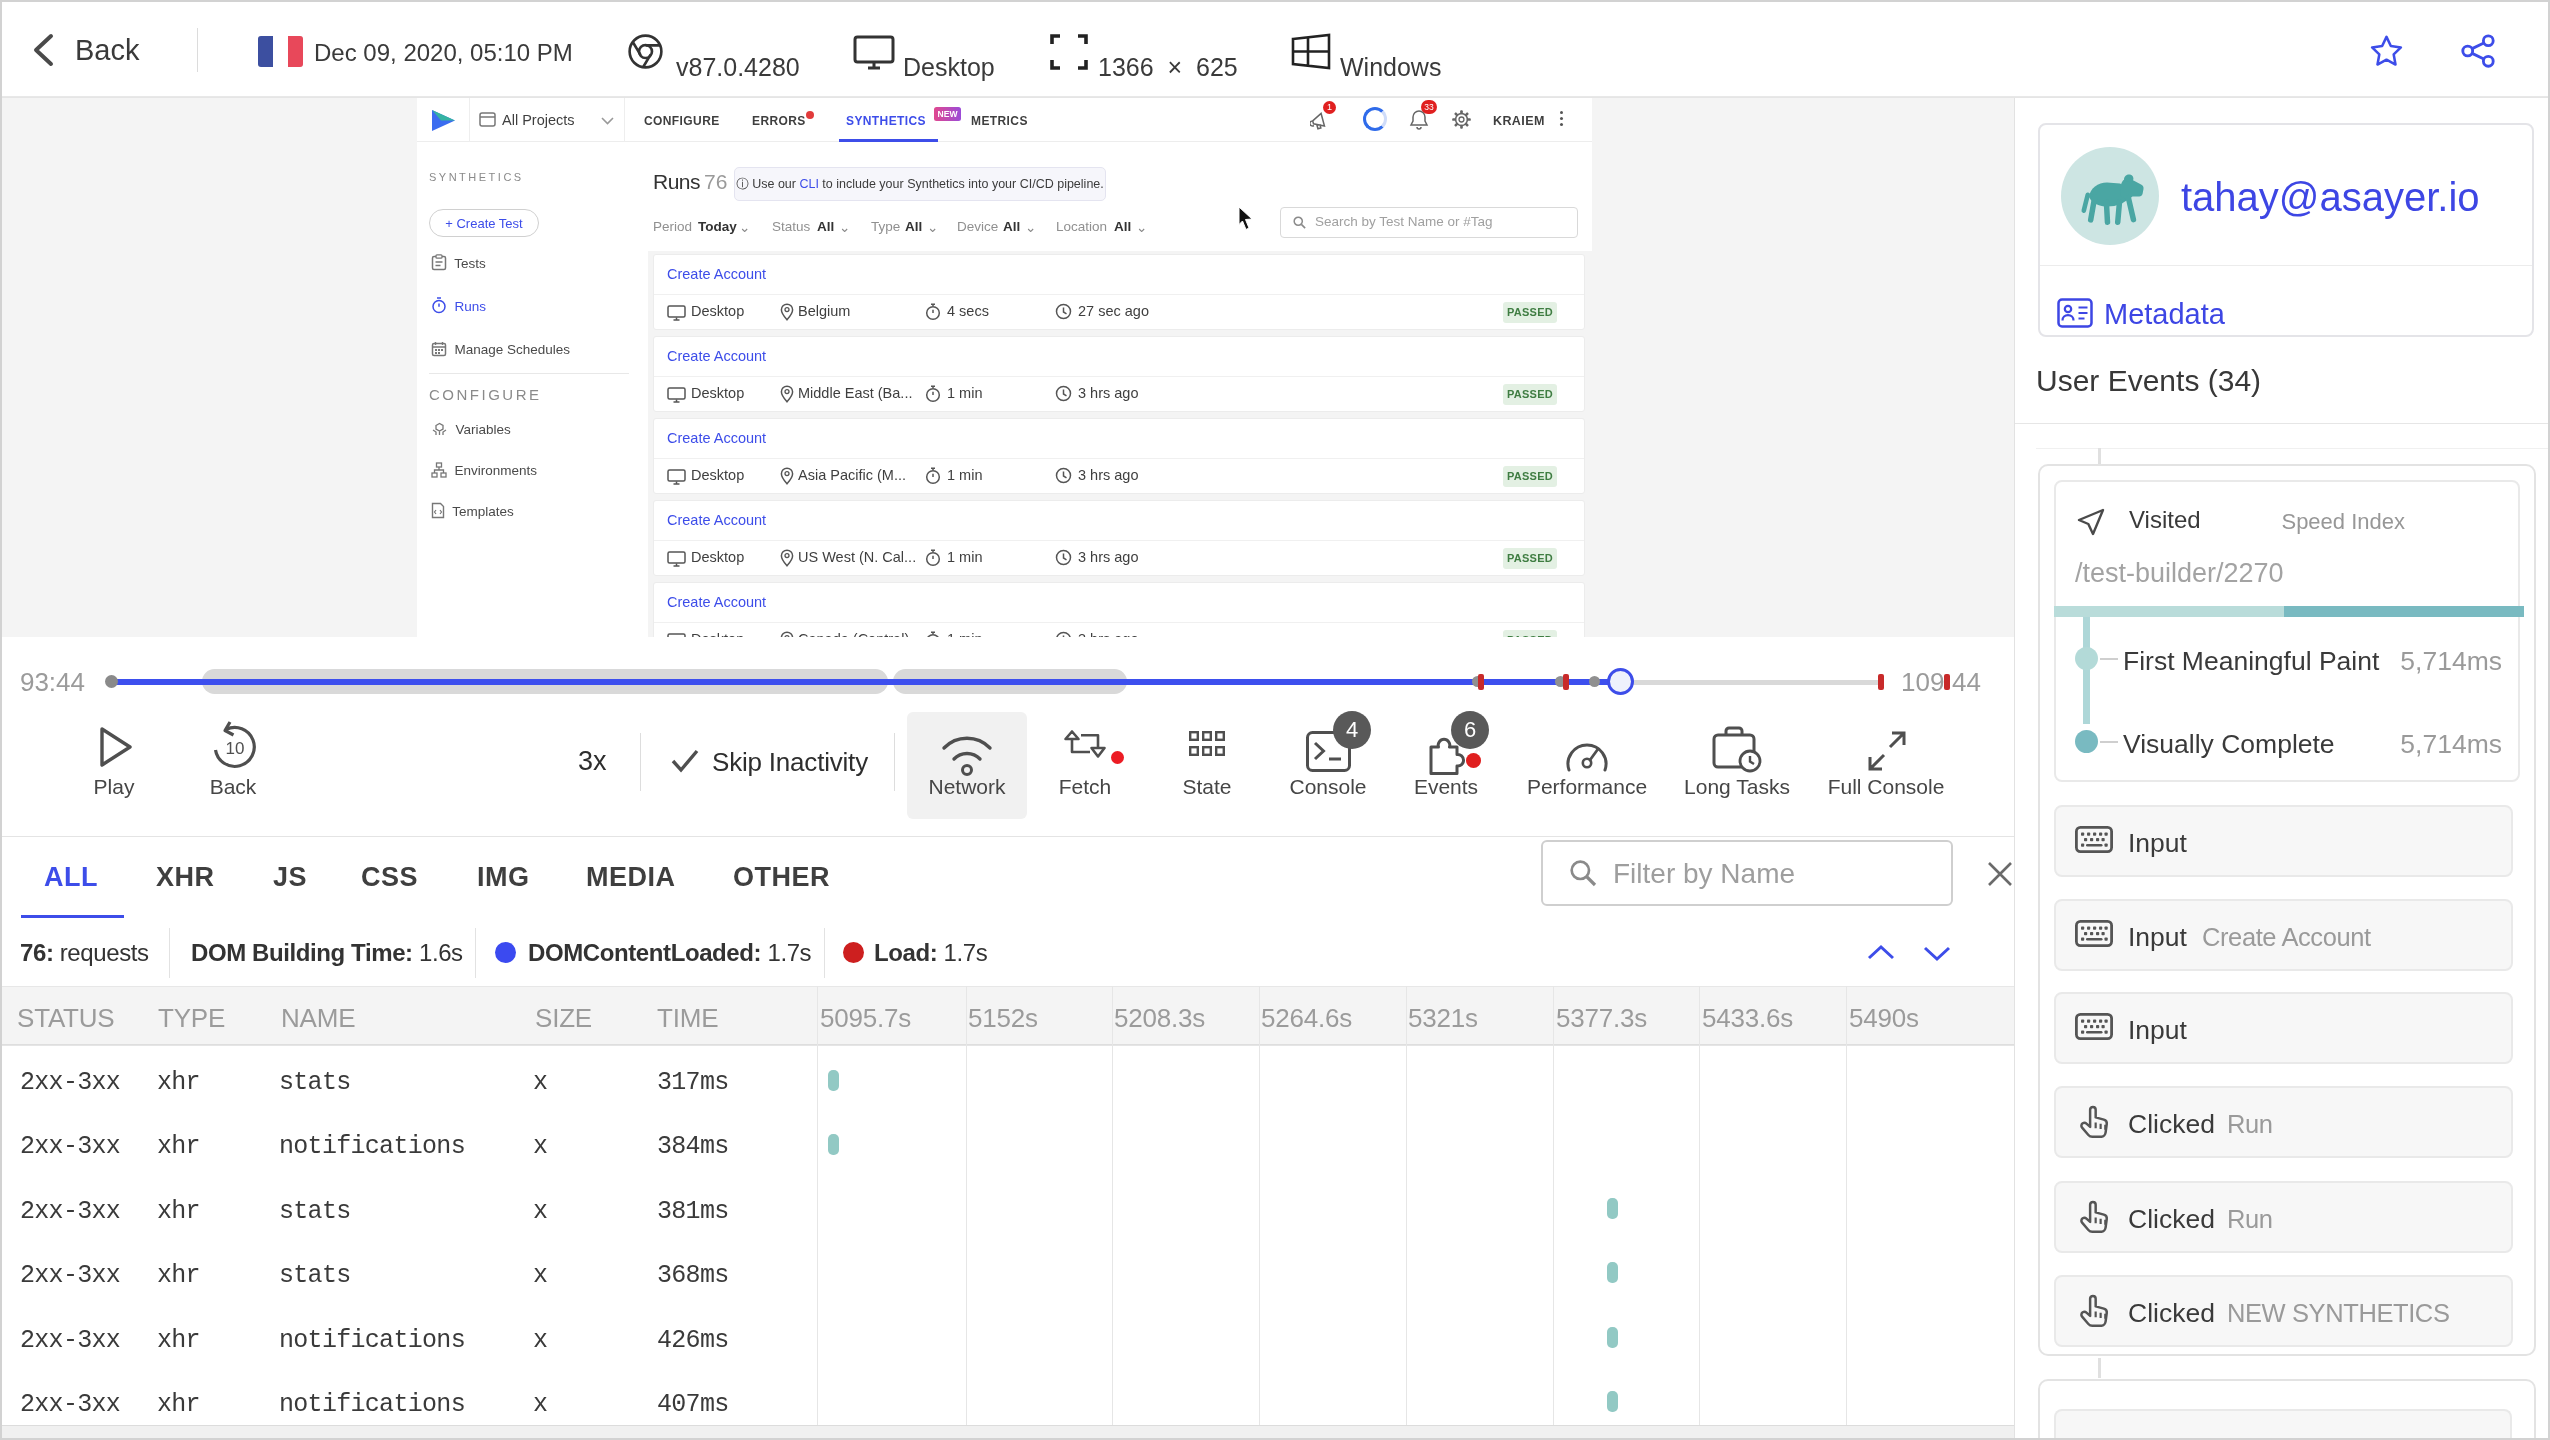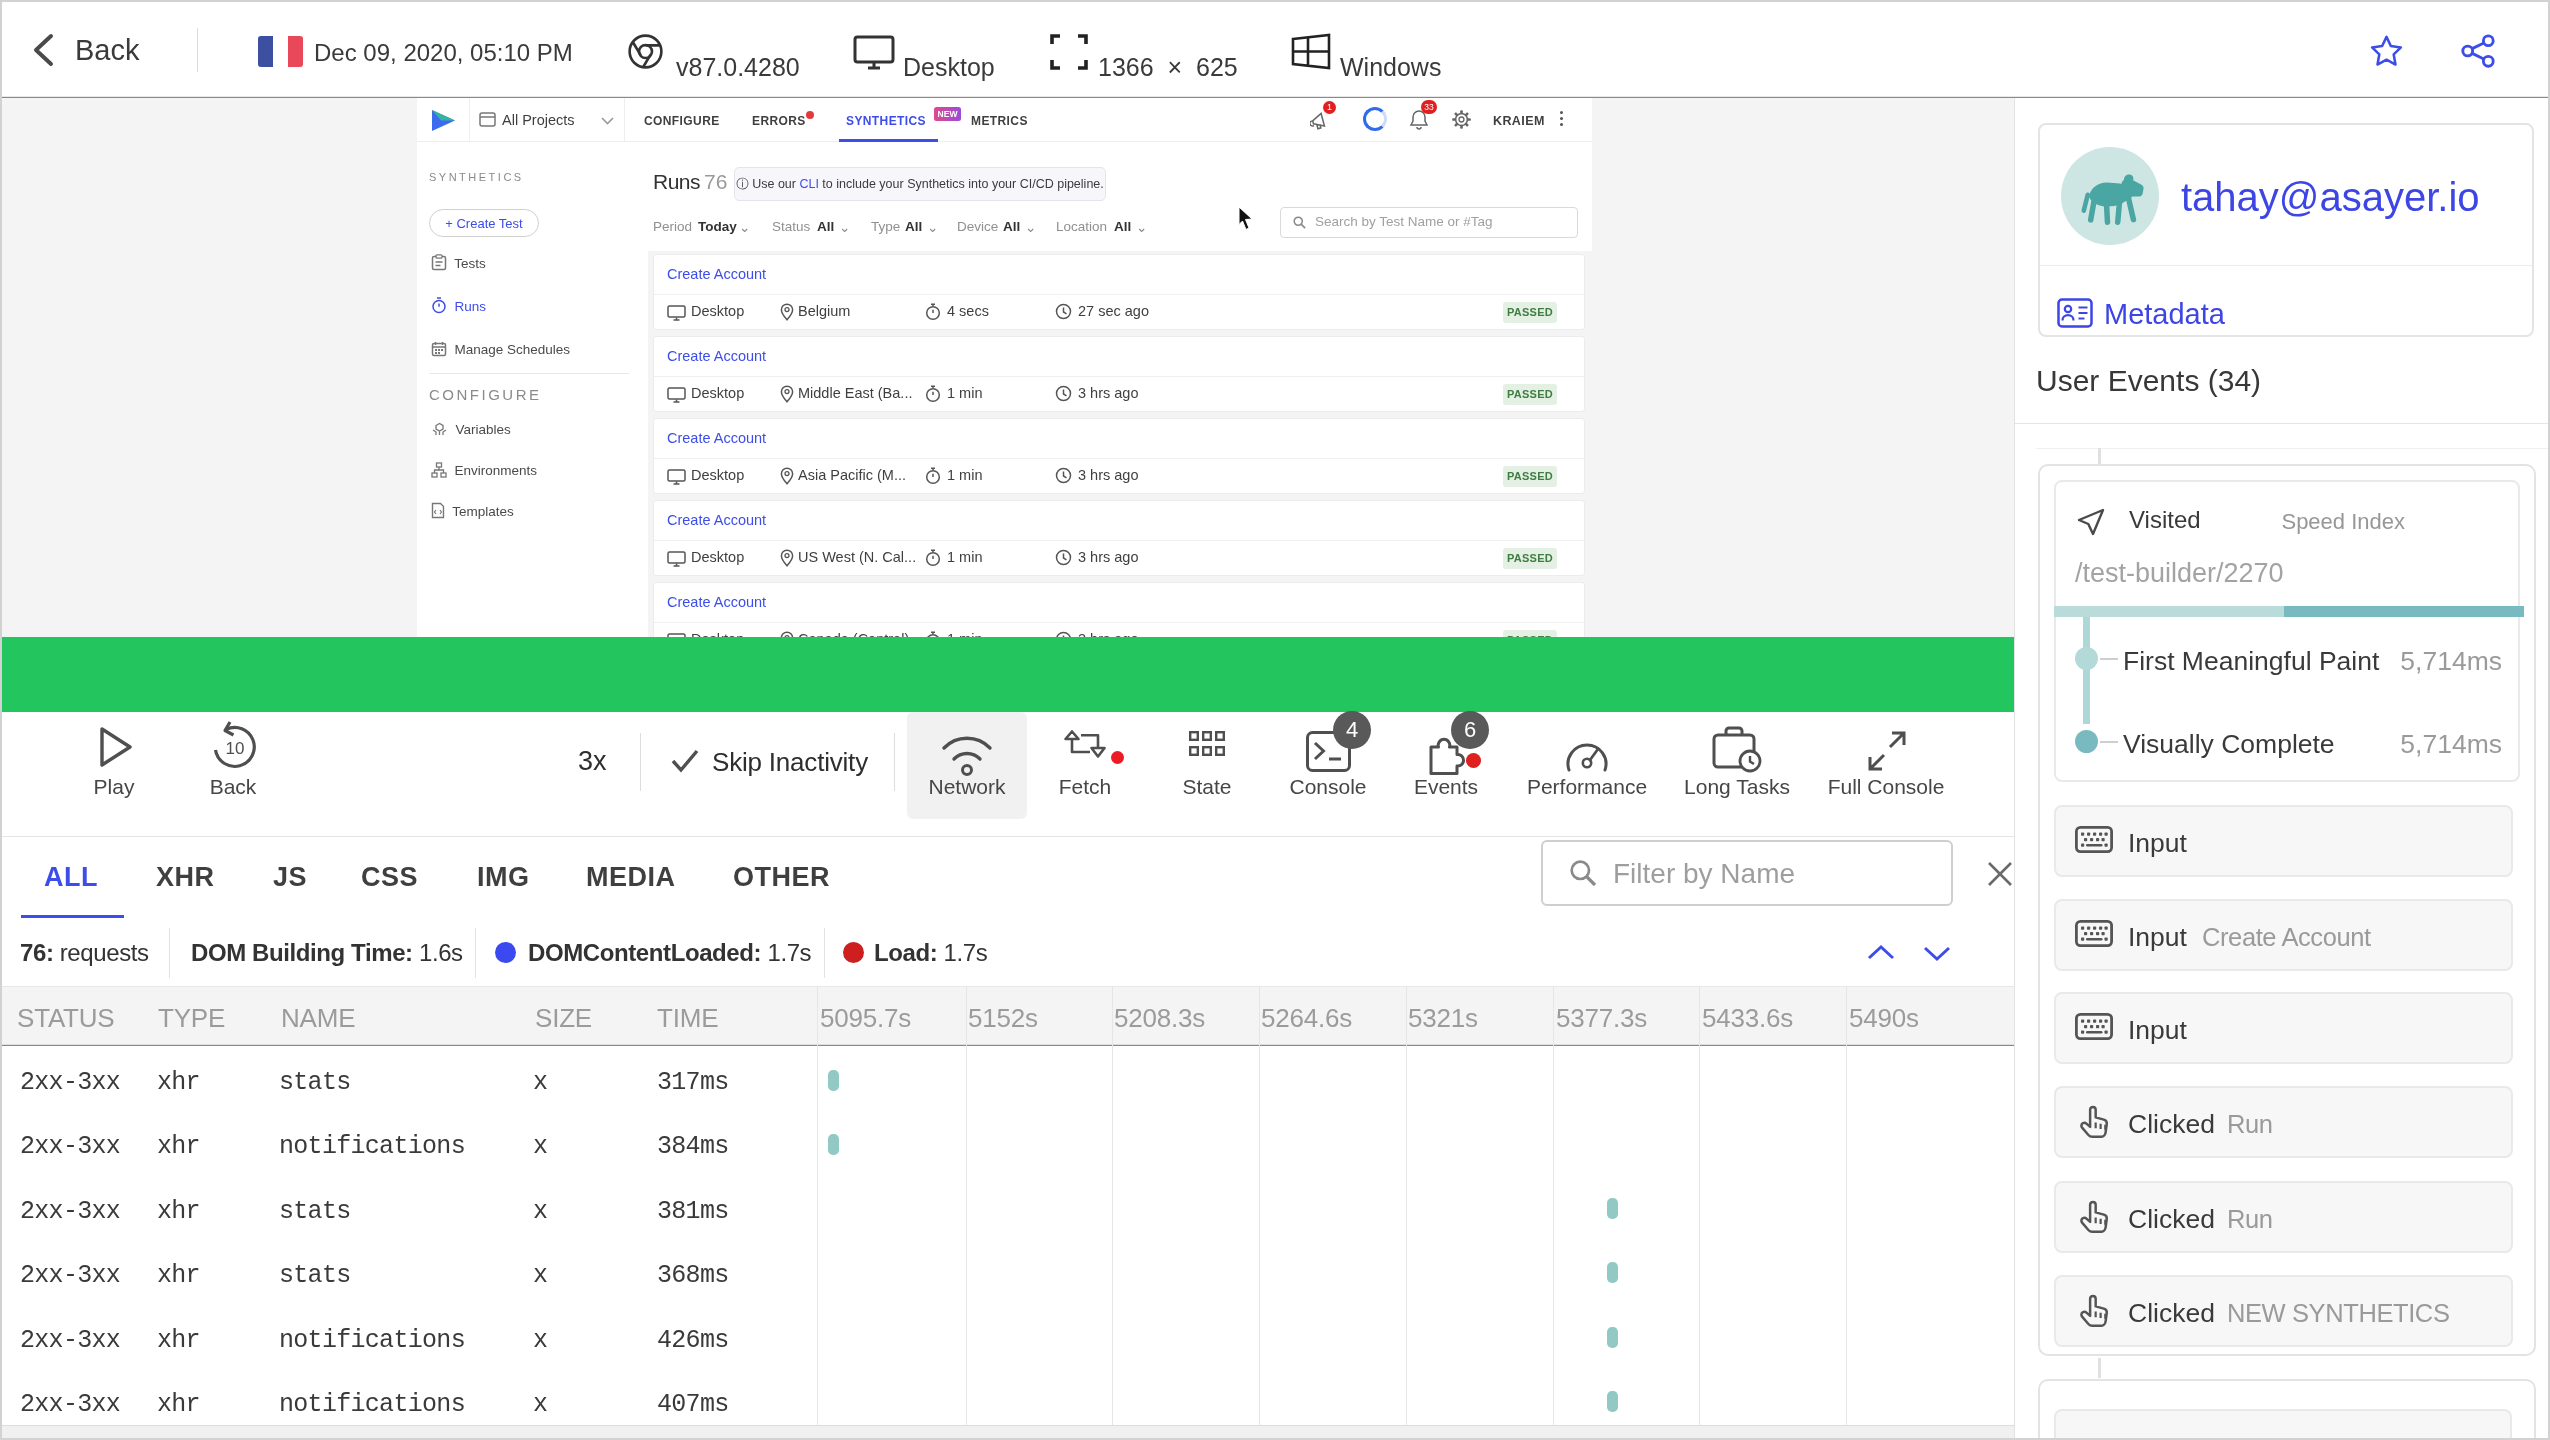--- a/index.html
+++ b/index.html
@@ -1,19 +1,19 @@
 <!DOCTYPE html>
 <html><head>
 <meta charset="utf-8">
 <style>
 * { margin:0; padding:0; box-sizing:border-box; }
 html,body { width:2550px; height:1440px; overflow:hidden; }
 body { font-family:"Liberation Sans", sans-serif; background:#fff; color:#3a3a3a; }
 .abs { position:absolute; }
-#page { position:relative; width:2550px; height:1440px; background:#22c55e; overflow:hidden; }
+#page { position:relative; width:2550px; height:1440px; background:#e5e5e5; overflow:hidden; }
 #frame { position:absolute; inset:0; border:2px solid #d2d2d2; z-index:99; pointer-events:none; }
 
 #header { position:absolute; left:0; top:0; width:2550px; height:97px; background:#fff; border-bottom:1px solid #e8e8e8; }
 .htxt { position:absolute; font-size:25px; color:#3a3a3a; line-height:36px; top:49px; }
 
 #player { position:absolute; left:0; top:98px; width:2014px; height:539px; background:#f4f4f4; }
 #app { position:absolute; left:417px; top:0px; width:1175px; height:539px; background:#fff; overflow:hidden; font-size:14px; }
 
 #tl { position:absolute; left:0; top:637px; width:2014px; height:75px; background:#fff; }
 
@@ -343,20 +343,38 @@
               <circle cx="8.5" cy="8.5" r="7" fill="none" stroke="#555" stroke-width="1.5"></circle>
               <path d="M8.5 4.5 V9 l3 1.8" fill="none" stroke="#555" stroke-width="1.5"></path>
             </svg>
             <span class="gtxt" style="left:424px">3 hrs ago</span>
             <span class="passed">PASSED</span>
           </div>
     </div>
 
 </div>
     </div>
+  <div id="tl">
+    <div class="abs" style="left:17px;top:30px;width:68px;text-align:right;font-size:26px;color:#9b9b9b">93:44</div>
+    <div class="abs" style="left:202px;top:32px;width:686px;height:25px;border-radius:13px;background:#d9d9d9"></div>
+    <div class="abs" style="left:893px;top:32px;width:234px;height:25px;border-radius:13px;background:#d9d9d9"></div>
+    <div class="abs" style="left:111px;top:42px;width:1510px;height:6px;background:#3d4fee"></div>
+    <div class="abs" style="left:1621px;top:42.5px;width:258px;height:5px;background:#d9d9d9"></div>
+    <div class="abs" style="left:105px;top:38px;width:13px;height:13px;border-radius:50%;background:#8a8a8a"></div>
+    <div class="abs" style="left:1472px;top:39px;width:11px;height:11px;border-radius:50%;background:#909090"></div>
+    <div class="abs" style="left:1555px;top:39px;width:11px;height:11px;border-radius:50%;background:#909090"></div>
+    <div class="abs" style="left:1589px;top:39px;width:11px;height:11px;border-radius:50%;background:#909090"></div>
+    <div class="abs" style="left:1478px;top:37px;width:6px;height:16px;border-radius:2px;background:#c82a2a"></div>
+    <div class="abs" style="left:1563px;top:37px;width:6px;height:16px;border-radius:2px;background:#c82a2a"></div>
+    <div class="abs" style="left:1878px;top:37px;width:6px;height:16px;border-radius:2px;background:#c82a2a"></div>
+    <div class="abs" style="left:1607px;top:31px;width:27px;height:27px;border-radius:50%;background:#eef1fc;border:3px solid #3d4de9"></div>
+    <div class="abs" style="left:1901px;top:30px;font-size:26px;color:#9b9b9b">109</div>
+    <div class="abs" style="left:1952px;top:30px;font-size:26px;color:#9b9b9b">44</div>
+    <div class="abs" style="left:1944px;top:37px;width:6px;height:16px;border-radius:2px;background:#c82a2a"></div>
+  </div>
   <div id="controls">
     <svg class="abs" style="left:97px;top:11px" width="38" height="48" viewBox="0 0 38 48">
         <path d="M5 6 L33 24 L5 42 Z" fill="none" stroke="#4f4f4f" stroke-width="3.4" stroke-linejoin="round"></path>
       </svg>
     <div class="clab" style="left:114px">Play</div>
     <svg class="abs" style="left:209px;top:9px" width="50" height="52" viewBox="0 0 50 52">
         <path d="M17 8.5 A 19.5 19.5 0 1 1 6.5 29" fill="none" stroke="#4f4f4f" stroke-width="3.2"></path>
         <path d="M21 1 L16 9.5 L24.5 14" fill="none" stroke="#4f4f4f" stroke-width="3.2" stroke-linejoin="round"></path>
         <text x="26" y="33" font-size="17" fill="#4f4f4f" text-anchor="middle" font-family="Liberation Sans">10</text>
       </svg>

